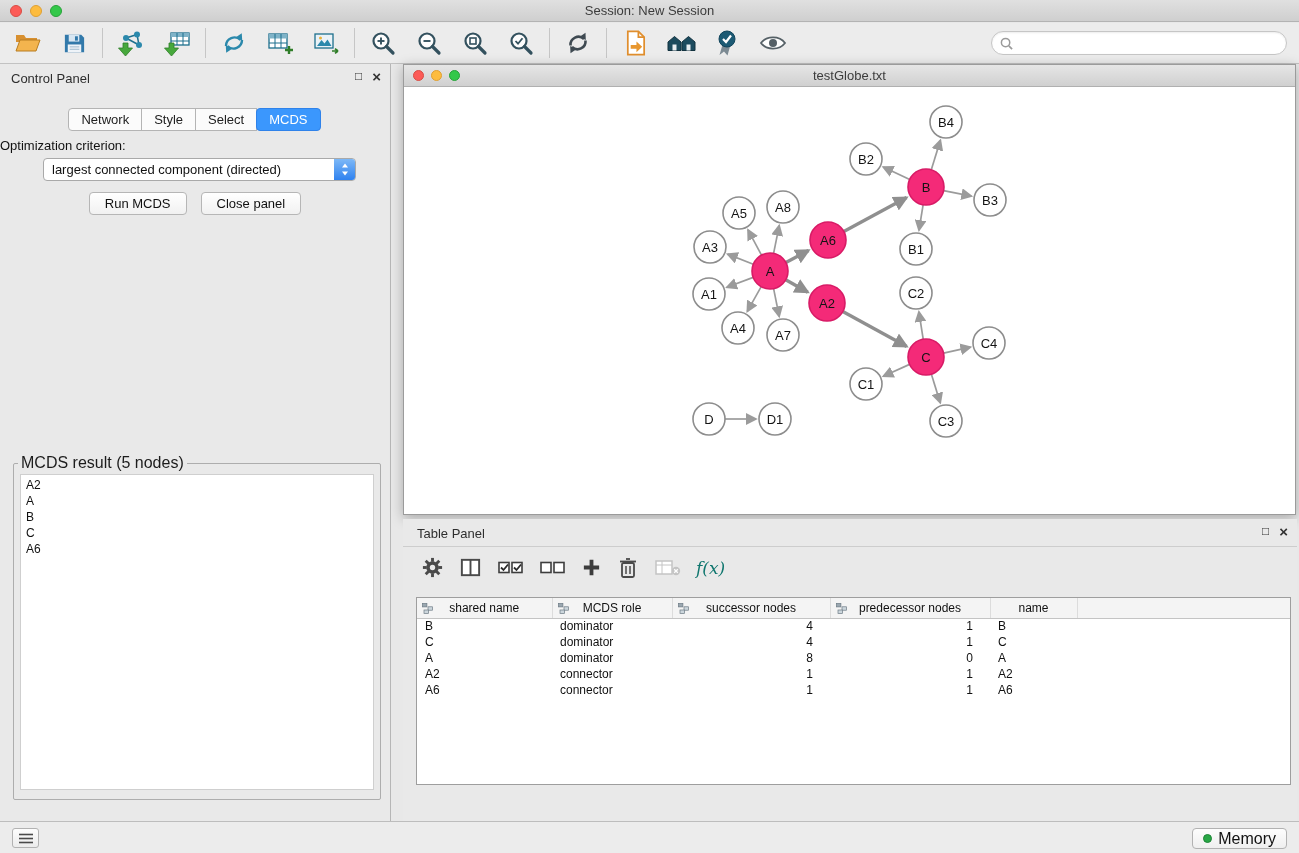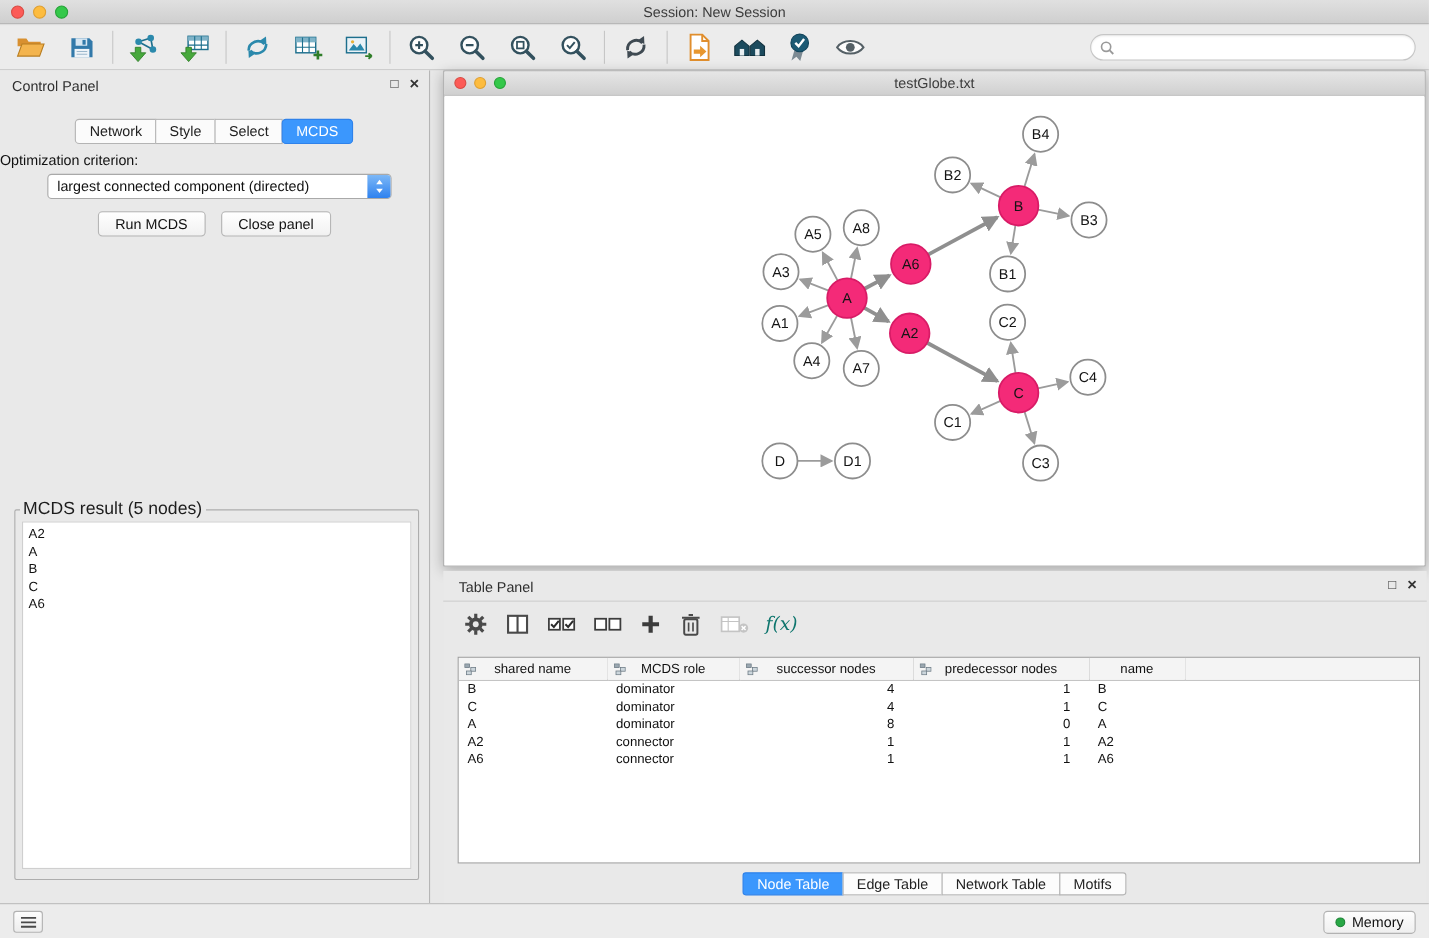--- a/index.html
+++ b/index.html
@@ -98,21 +98,21 @@
   .tp-tab.active { background:#3b97fd; color:#fff; border-color:#2f82ea; }
 
   
   .statusbar { position:absolute; left:0; right:0; bottom:0; height:32px; background:#ececec;
     border-top:1px solid #bdbdbd; }
   .menu-button { position:absolute; left:12px; top:6px; width:27px; height:20px; border:1px solid #b2b2b2;
     border-radius:3px; background:linear-gradient(#fdfdfd,#ececec); display:flex; align-items:center;
     justify-content:center; }
   .memory-button { position:absolute; right:12px; top:6px; height:21px; border:1px solid #b2b2b2;
     border-radius:4px; background:linear-gradient(#fdfdfd,#efefef); display:flex; align-items:center;
-    gap:6px; padding:0 10px; font-size:13px; color:#111; }
+    gap:6px; padding:0 10px; font-size:16px; color:#111; }
   .green-dot { width:9px; height:9px; border-radius:50%; background:#28a745; border:1px solid #1d8436; }
 </style>
 </head>
 <body>
 
 <div class="titlebar">
   <div class="traffic">
     <span class="tl red"></span>
     <span class="tl yellow"></span>
     <span class="tl green"></span>
@@ -613,26 +613,20 @@
               <td>connector</td>
               <td class="num">1</td>
               <td class="num">1</td>
               <td>A6</td>
               <td></td>
             </tr>
           </tbody>
       </table>
     </div>
 
-    <div class="tp-tabs">
-      <div class="tp-tab active">Node Table</div>
-      <div class="tp-tab">Edge Table</div>
-      <div class="tp-tab">Network Table</div>
-      <div class="tp-tab">Motifs</div>
-    </div>
   </div>
 </div>
 
 <div class="statusbar">
   <div class="menu-button">
     <svg width="14" height="11" viewBox="0 0 14 11">
       <g stroke="#4a4a4a" stroke-width="1.6">
         <line x1="0" y1="1.5" x2="14" y2="1.5"></line>
           <line x1="0" y1="5.5" x2="14" y2="5.5"></line>
           <line x1="0" y1="9.5" x2="14" y2="9.5"></line>

